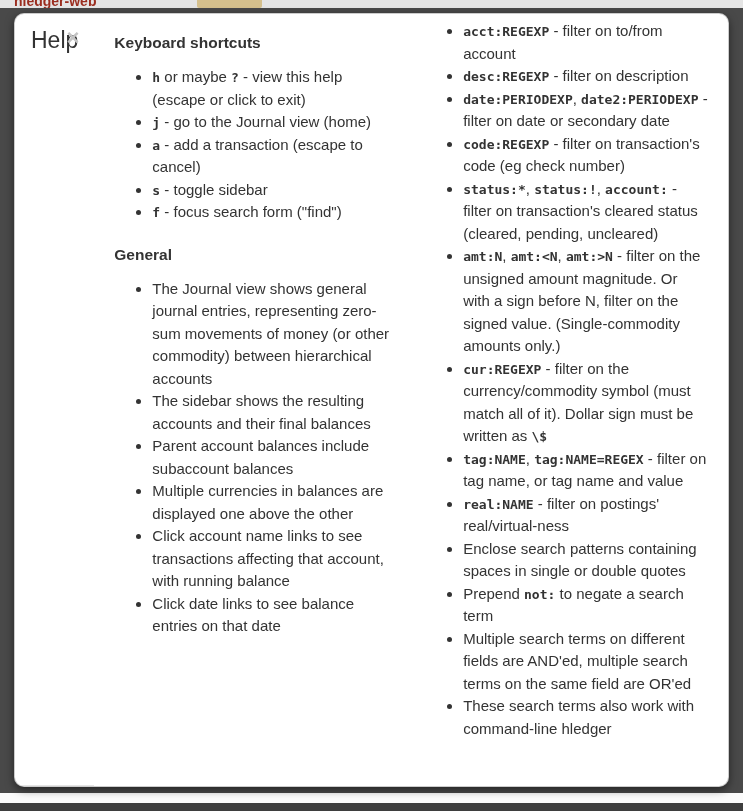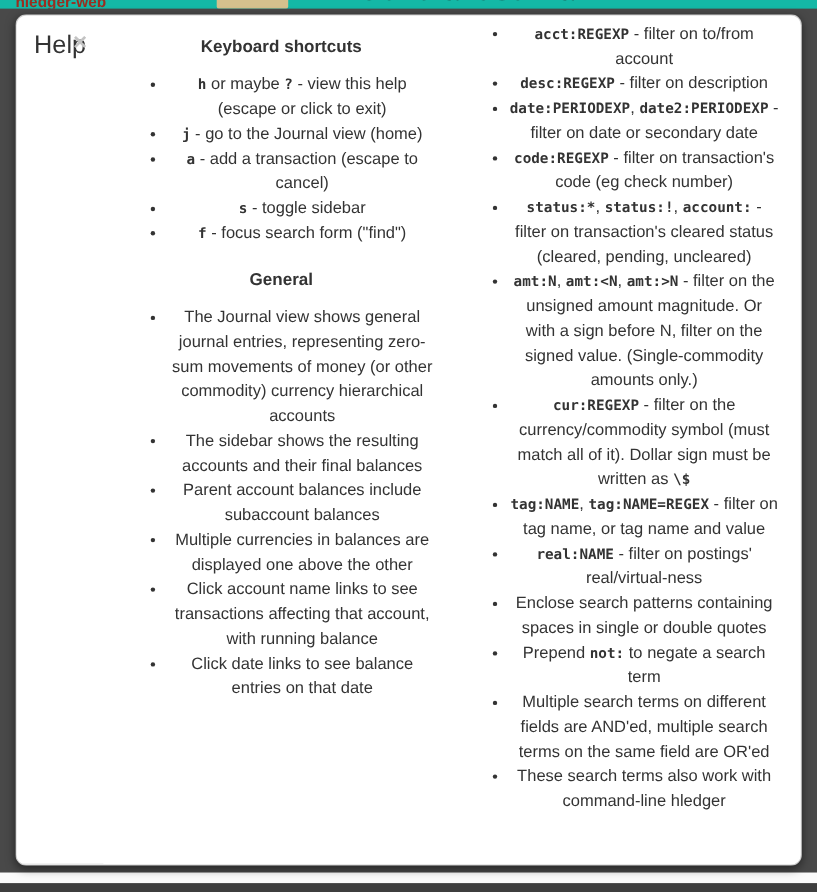--- a/index.html
+++ b/index.html
@@ -10,21 +10,21 @@
     overflow: hidden;
     background: #494949;
     font-family: "Liberation Sans", "DejaVu Sans", sans-serif;
   }
 
   
   .page-top {
     position: absolute;
     top: 0; left: 0; right: 0;
     height: 8px;
-    background: #14b8a6;
+    background: #e5e5e5;
     overflow: hidden;
     z-index: 1;
   }
   .brand-link {
     position: absolute;
     left: 14px;
     top: -7px;
     font-size: 14px;
     font-weight: bold;
     color: #9b2d1f;
@@ -118,21 +118,20 @@
     color: #c3c3c3;
     cursor: pointer;
     font-family: "Liberation Sans", sans-serif;
   }
   .modal-body {
     flex: 1 1 auto;
     padding: 6px 20px 16px;
     display: flex;
     gap: 28px;
     overflow: hidden;
-    text-align: center;
   }
   .help-col {
     flex: 1 1 0;
     min-width: 0;
   }
   .section-heading {
     margin: 22px 0 14px;
     font-size: 15.5px;
     font-weight: bold;
     color: #333;
@@ -181,21 +180,21 @@
       <h4 class="section-heading">Keyboard shortcuts</h4>
       <ul class="help-list">
           <li><code>h</code> or maybe <code>?</code> - view this help (escape or click to exit)</li>
           <li><code>j</code> - go to the Journal view (home)</li>
           <li><code>a</code> - add a transaction (escape to cancel)</li>
           <li><code>s</code> - toggle sidebar</li>
           <li><code>f</code> - focus search form ("find")</li>
         </ul>
       <h4 class="section-heading">General</h4>
       <ul class="help-list">
-          <li>The Journal view shows general journal entries, representing zero-sum movements of money (or other commodity) currency hierarchical accounts</li>
+          <li>The Journal view shows general journal entries, representing zero-sum movements of money (or other commodity) between hierarchical accounts</li>
           <li>The sidebar shows the resulting accounts and their final balances</li>
           <li>Parent account balances include subaccount balances</li>
           <li>Multiple currencies in balances are displayed one above the other</li>
           <li>Click account name links to see transactions affecting that account, with running balance</li>
           <li>Click date links to see balance entries on that date</li>
         </ul>
     </div>
     <div class="help-col">
       <ul class="help-list">
           <li><code>acct:REGEXP</code> - filter on to/from account</li>

